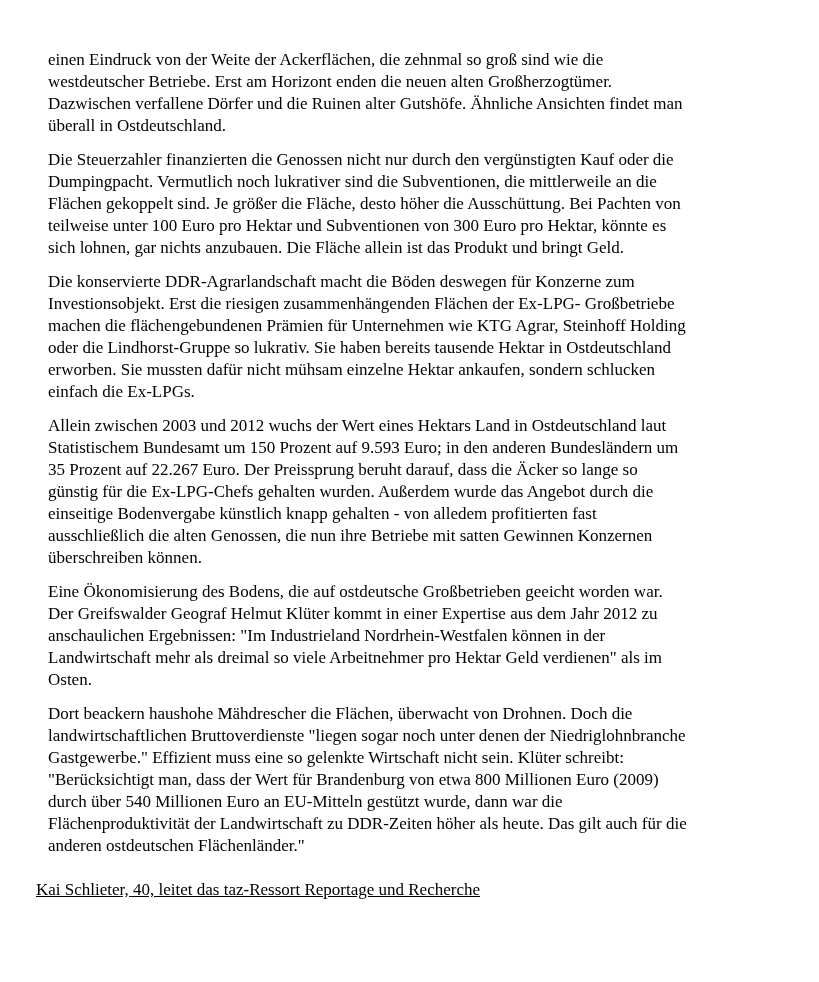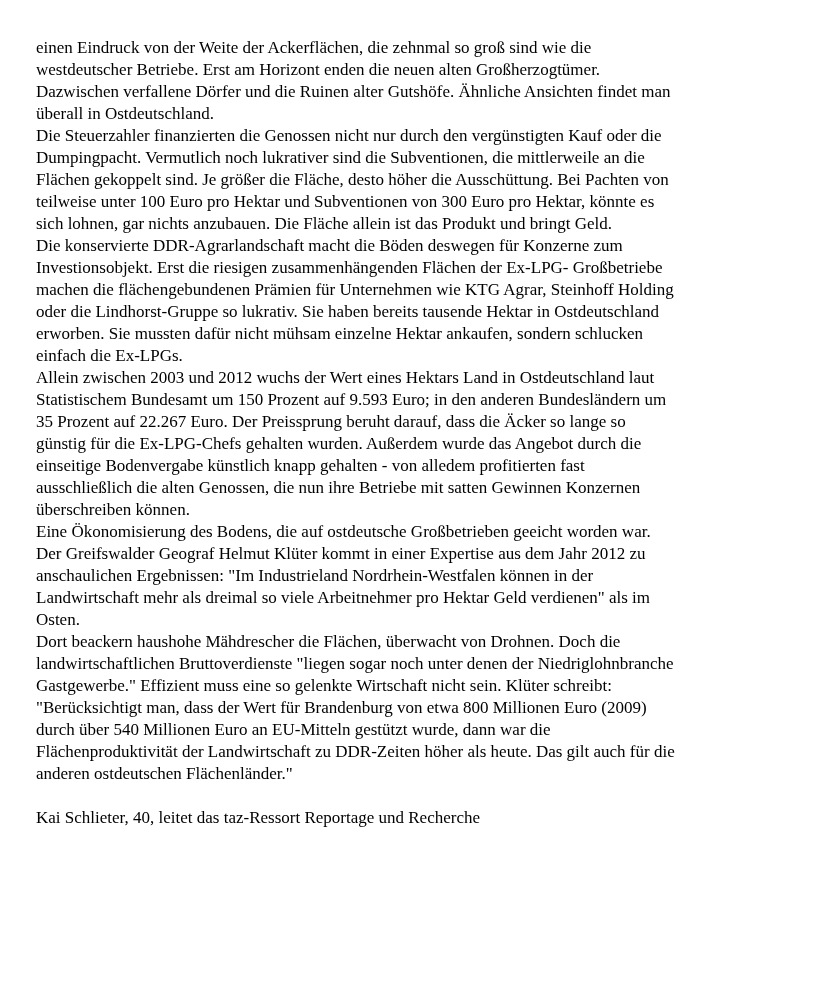--- a/index.html
+++ b/index.html
@@ -18,26 +18,27 @@
     min-height: 982px;
     padding: 37px 28px 40px 36px;
     background: #ffffff;
     font-family: "Liberation Serif", "DejaVu Serif", serif;
     font-size: 17px;
     line-height: 22px;
     color: #000000;
     text-align: left;
   }
   .para {
-    margin: 0;
+    margin: 12px;
     white-space: pre-line;
   }
   .byline {
     margin: 22px 0 15px 0;
     white-space: pre-line;
+    text-decoration: underline;
   }
 </style>
 </head>
 <body>
 
 <div class="page">
   <p class="para">einen Eindruck von der Weite der Ackerflächen, die zehnmal so groß sind wie die
 westdeutscher Betriebe. Erst am Horizont enden die neuen alten Großherzogtümer.
 Dazwischen verfallene Dörfer und die Ruinen alter Gutshöfe. Ähnliche Ansichten findet man
 überall in Ostdeutschland.</p>

